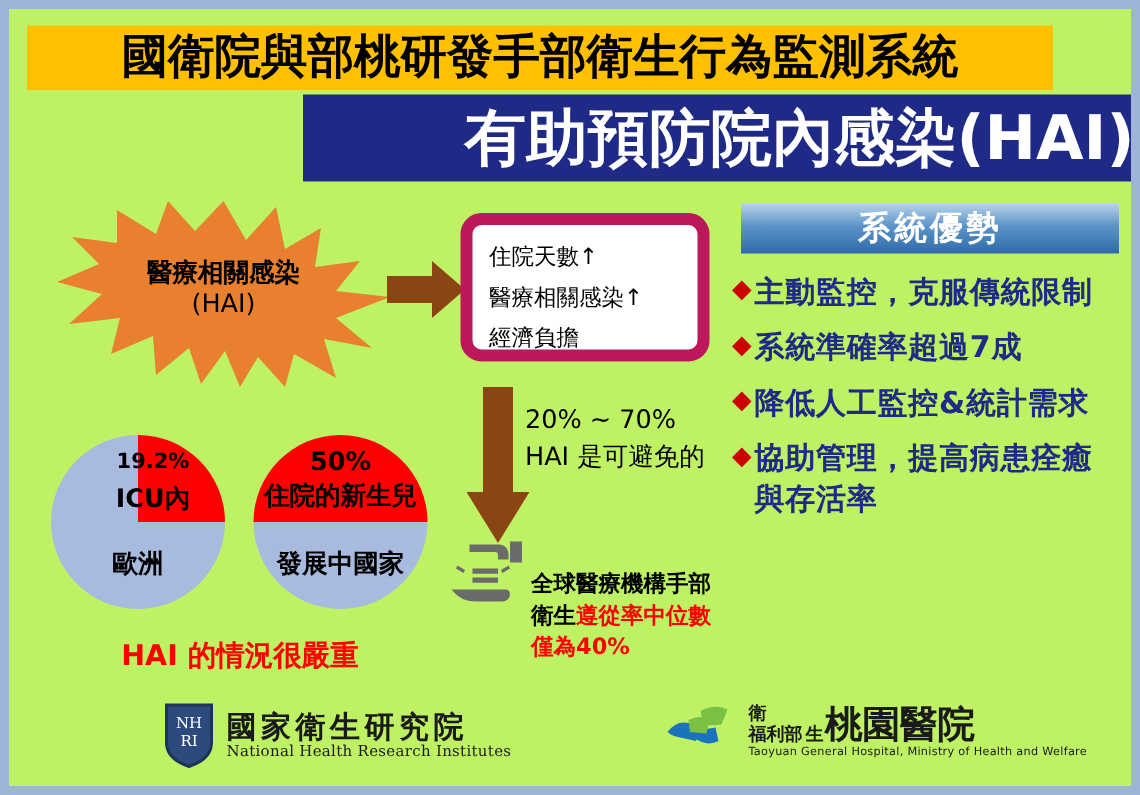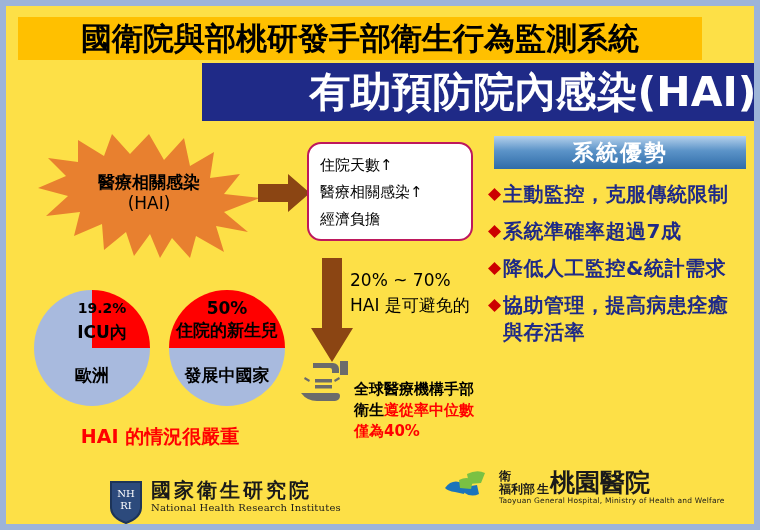--- a/index.html
+++ b/index.html
@@ -7,21 +7,21 @@
     padding: 0;
     background: #ffffff;
   }
   body {
     font-family: "DejaVu Sans", "Liberation Sans", sans-serif;
   }
   #poster {
     position: relative;
     width: 760px;
     height: 530px;
-    background: #fde047;
+    background: #bef264;
     overflow: hidden;
     box-sizing: border-box;
     border: 6px solid #9db4d8;
   }
 
   
   .title-yellow {
     position: absolute;
     left: 12px;
     top: 11px;
@@ -92,21 +92,21 @@
   }
   .arrow-right svg, .arrow-down svg { display:block; }
 
   
   .cons-box {
     position: absolute;
     left: 301px;
     top: 136px;
     width: 166px;
     height: 99px;
-    border: 2px solid #be185d;
+    border: 8px solid #be185d;
     border-radius: 14px;
     background: #ffffff;
     box-sizing: border-box;
     padding: 8px 0 0 11px;
   }
   .cons-box .line {
     color: #000000;
     font-size: 15px;
     line-height: 27px;
     white-space: nowrap;
@@ -236,21 +236,20 @@
     position: absolute;
     left: 103px;
     top: 462px;
     display: flex;
     align-items: center;
   }
   .nhri-shield {
     width: 34px;
     height: 44px;
     margin-right: 8px;
-    margin-top: 12px;
   }
   .nhri-cn {
     color: #1a1a1a;
     font-family: "DejaVu Serif", "Liberation Serif", serif;
     font-size: 20px;
     font-weight: bold;
     letter-spacing: 3px;
     line-height: 22px;
   }
   .nhri-en {

